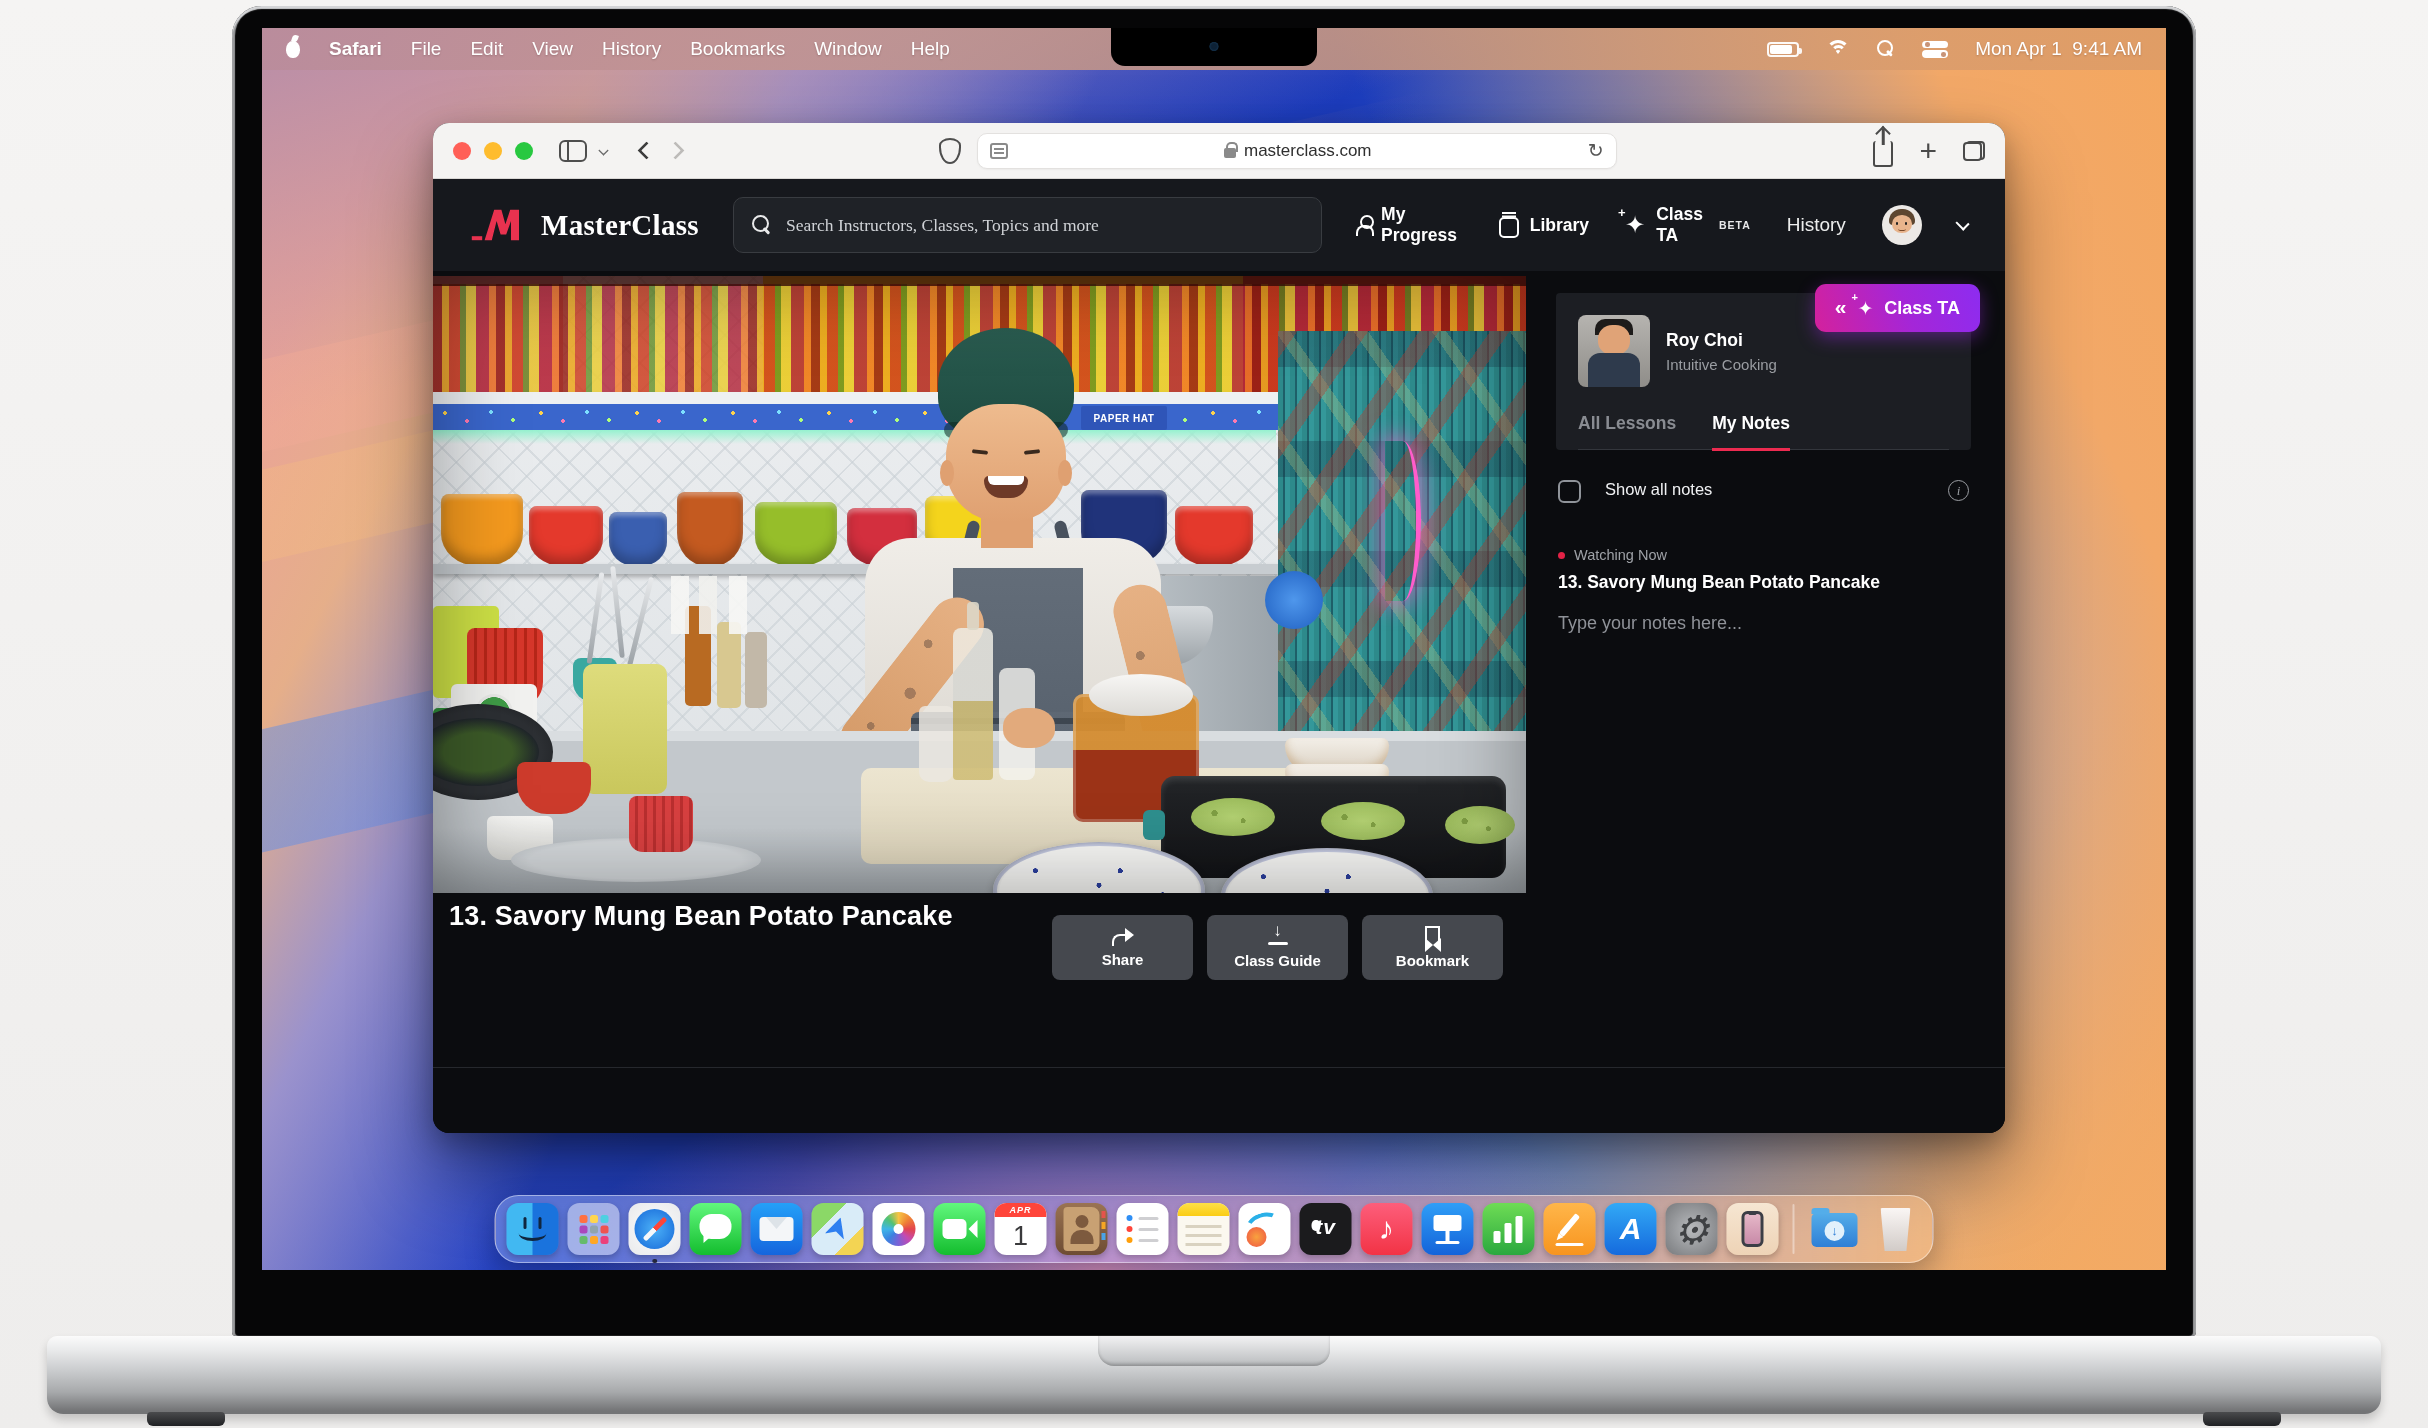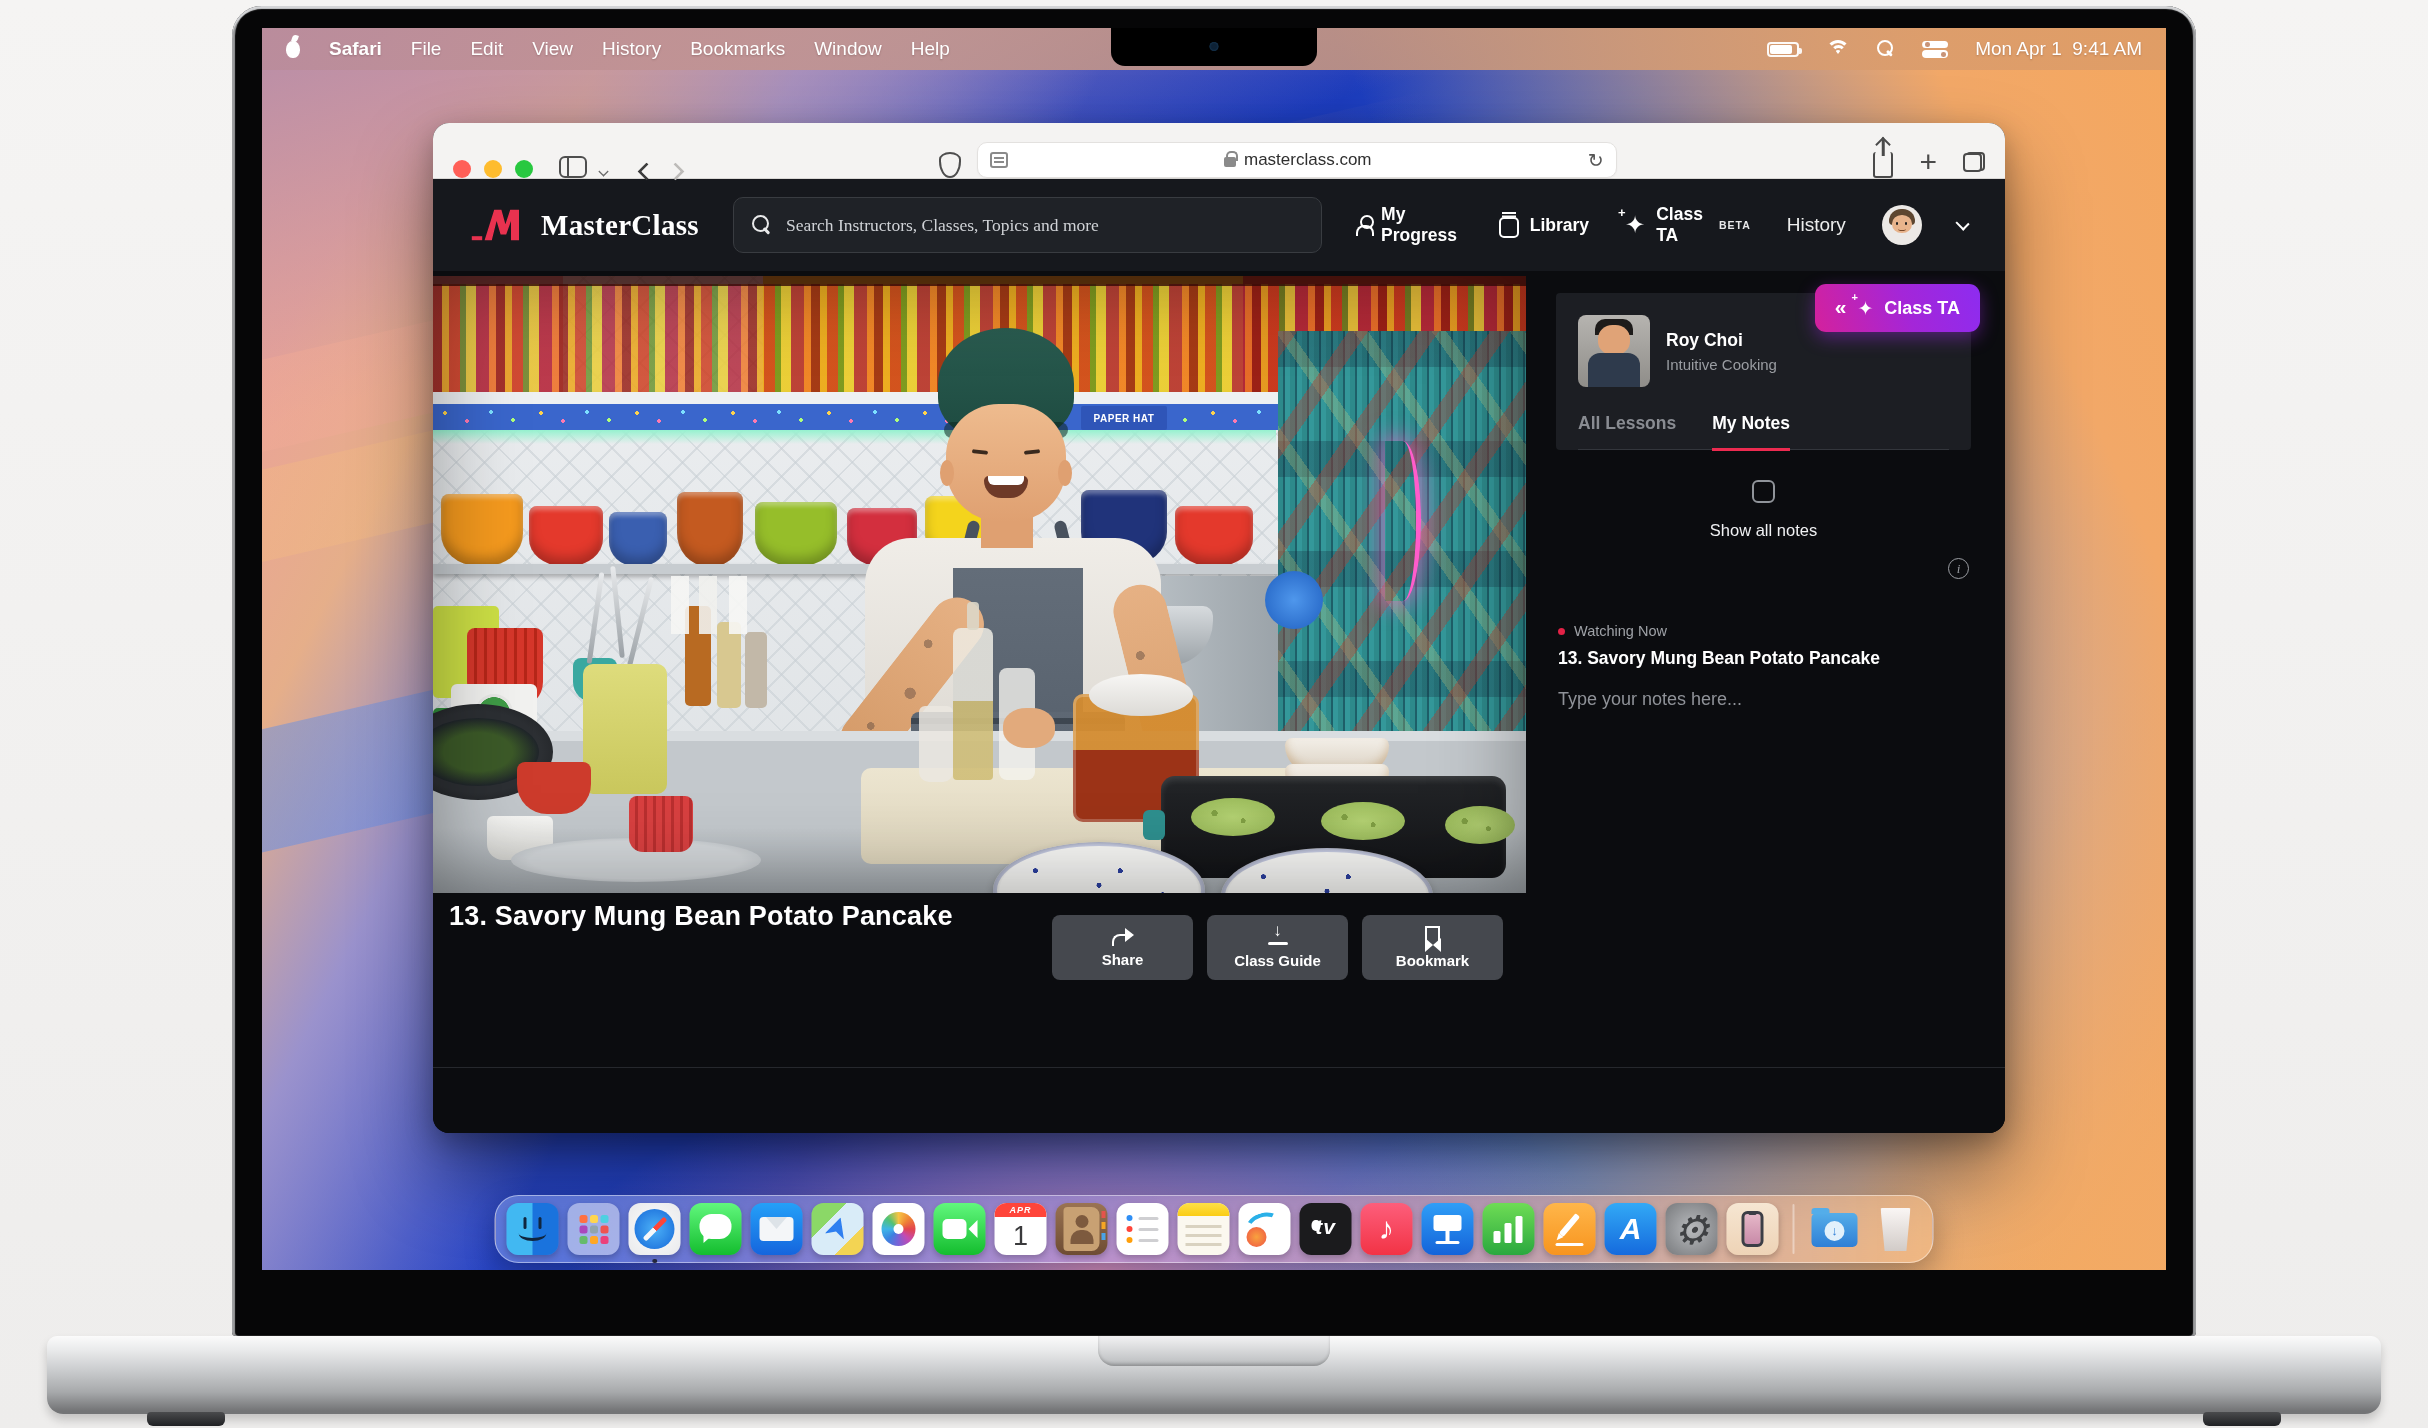--- a/index.html
+++ b/index.html
@@ -56,21 +56,21 @@
   .mag::after{ content:''; position:absolute; width:2.5px; height:7px; background:#fff; left:11px; top:10px; transform:rotate(-45deg); border-radius:2px; }
   .cc-icon { width:26px; height:17px; position:relative; }
   .cc-icon::before{ content:''; position:absolute; top:0; left:0; width:26px; height:7.5px; border-radius:4px; background:#fff; clip-path:inset(0 0 0 0); }
   .cc-icon::after{ content:''; position:absolute; bottom:0; right:0; width:26px; height:7.5px; border-radius:4px; background:#fff; }
   .cc-icon b { position:absolute; z-index:1; width:4.5px; height:4.5px; border-radius:50%; background:#c89478; top:1.5px; left:3px; box-shadow:16px 10px 0 #c89478; }
   .clock { white-space:pre; }
 
   
   .swin { position:absolute; left:171px; top:95px; width:1572px; height:1010px; border-radius:16px; overflow:hidden;
           background:#0b0c0f; box-shadow:0 40px 80px rgba(0,0,0,.40), 0 10px 28px rgba(0,0,0,.28); z-index:20; display:flex; flex-direction:column; }
-  .toolbar { height:56px; flex:none; background:#f4f3f2; border-bottom:1px solid #d9d7d5; display:flex; align-items:flex-end; padding:0 20px; gap:16px; }
+  .toolbar { height:56px; flex:none; background:#f4f3f2; border-bottom:1px solid #d9d7d5; display:flex; align-items:center; padding:0 20px; gap:16px; }
   .lights { display:flex; gap:13px; margin-right:10px; }
   .light { width:18px; height:18px; border-radius:50%; }
   .lt-close{ background:#ff5f57; } .lt-min{ background:#febc2e; } .lt-zoom{ background:#28c840; }
   .tb-sidebar { width:28px; height:22px; border:2px solid #4e4e4e; border-radius:6px; position:relative; }
   .tb-sidebar::before{ content:''; position:absolute; left:6px; top:0; bottom:0; width:2px; background:#4e4e4e; }
   .chev { width:13px; height:13px; border-left:3px solid #3d3d3d; border-bottom:3px solid #3d3d3d; border-radius:1px; }
   .chev.down { transform:rotate(-45deg) scale(.6); border-color:#6e6e6e; margin-left:-6px; }
   .chev.back { transform:rotate(45deg); margin-left:14px; }
   .chev.fwd { transform:rotate(225deg); border-color:#bdbbb9; }
   .tb-shield { margin-left:auto; width:22px; height:26px; border:2.5px solid #4e4e4e; border-radius:50% 50% 50% 50% / 28% 28% 64% 64%; }
@@ -223,21 +223,21 @@
   .classta-btn .laquo { font-size:21px; font-weight:700; margin-top:-2px; }
   .classta-btn .spark { position:relative; font-size:19px; font-weight:400; }
   .classta-btn .spark::after{ content:'+'; position:absolute; top:-6px; left:-6px; font-size:11px; font-weight:700; }
   .view-recipes { margin-top:20px; height:66px; background:#2a2d33; border-radius:8px; display:flex; align-items:center; padding:0 22px; color:#fff; font-size:24px; font-weight:700; }
   .vr-arrow { margin-left:auto; font-size:30px; font-weight:400; }
   .ptabs { margin-top:26px; display:flex; gap:36px; padding-bottom:15px; border-bottom:1px solid #33363c; }
   .ptab { font-size:17.5px; font-weight:700; color:#898c92; position:relative; }
   .ptab.active { color:#fff; }
   .ptab.active::after { content:''; position:absolute; left:0; right:0; bottom:-17px; height:3px; background:#ec2b50; }
   .notes-sec { padding:30px 2px 0 2px; }
-  .showall { display:flex; align-items:center; gap:18px;flex-direction:column; }
+  .showall { display:flex; gap:24px; }
   .checkbox { width:23px; height:23px; border:2px solid #90949a; border-radius:6px; background:transparent; }
   .showall-label { font-size:16.5px; color:#f0f1f3; }
   .info-ic { margin-left:auto; width:21px; height:21px; border:1.6px solid #9b9ea3; border-radius:50%; color:#9b9ea3; font-size:13px; display:flex; align-items:center; justify-content:center; font-family:"Liberation Serif",serif; font-style:italic; }
   .watching { margin-top:44px; display:flex; align-items:center; gap:9px; }
   .wdot { width:7px; height:7px; border-radius:50%; background:#e32246; }
   .wlabel { font-size:14.5px; color:#9fa2a7; }
   .wlesson { margin-top:9px; font-size:17.5px; font-weight:700; color:#fff; }
   .note-input { margin-top:20px; width:100%; height:60px; background:transparent; border:none; outline:none; resize:none; color:#8f9298; font-size:18px; font-family:"Liberation Sans",sans-serif; }
   .note-input::placeholder { color:#8f9298; }
 

